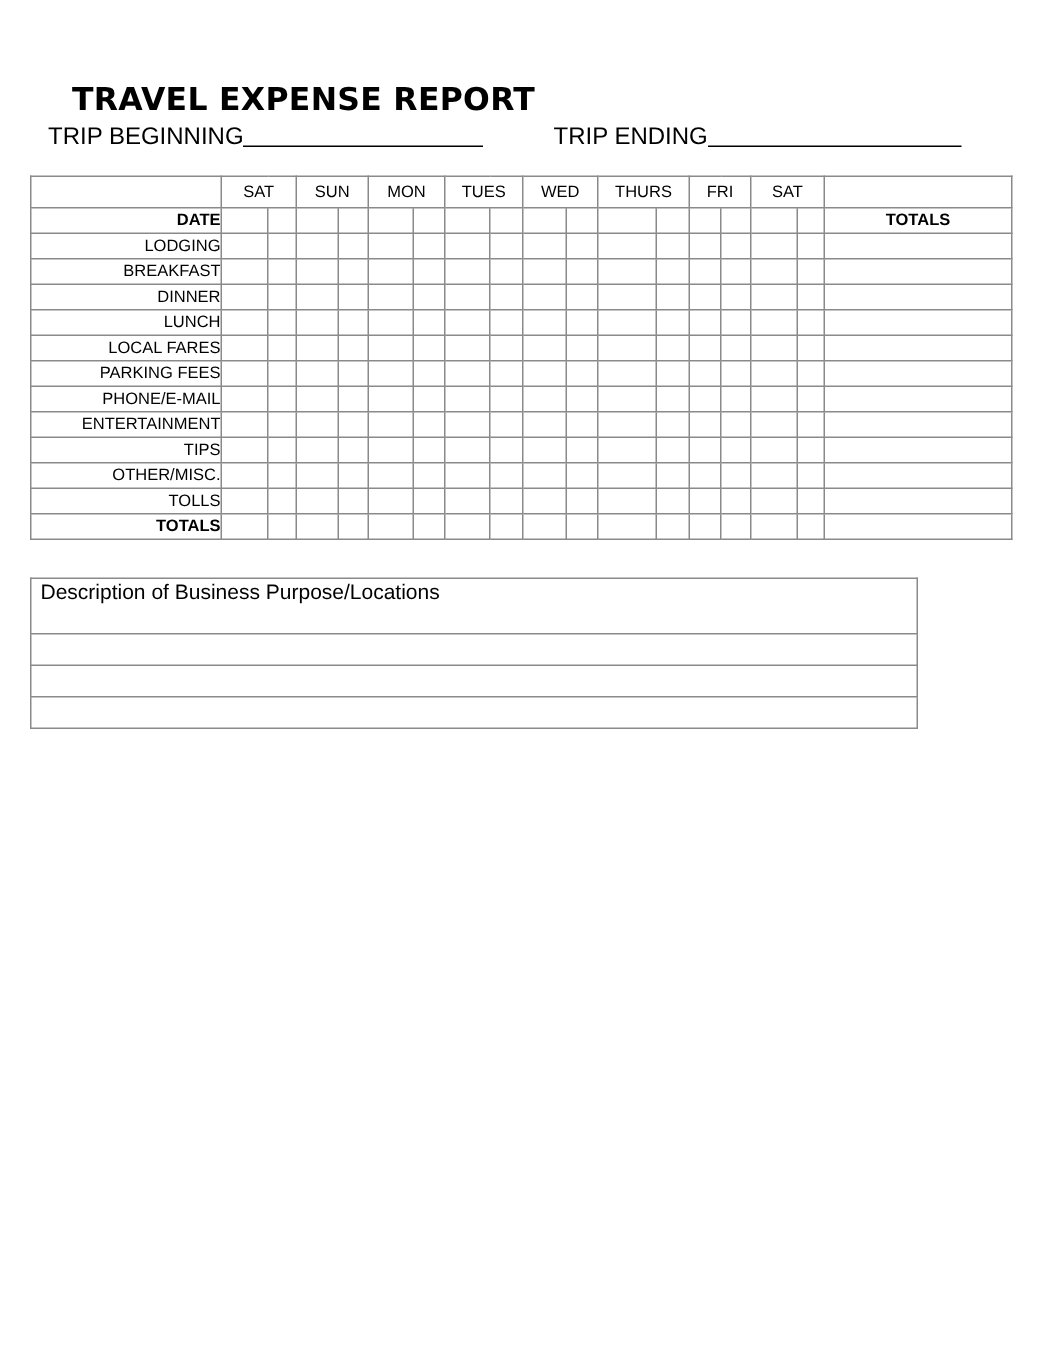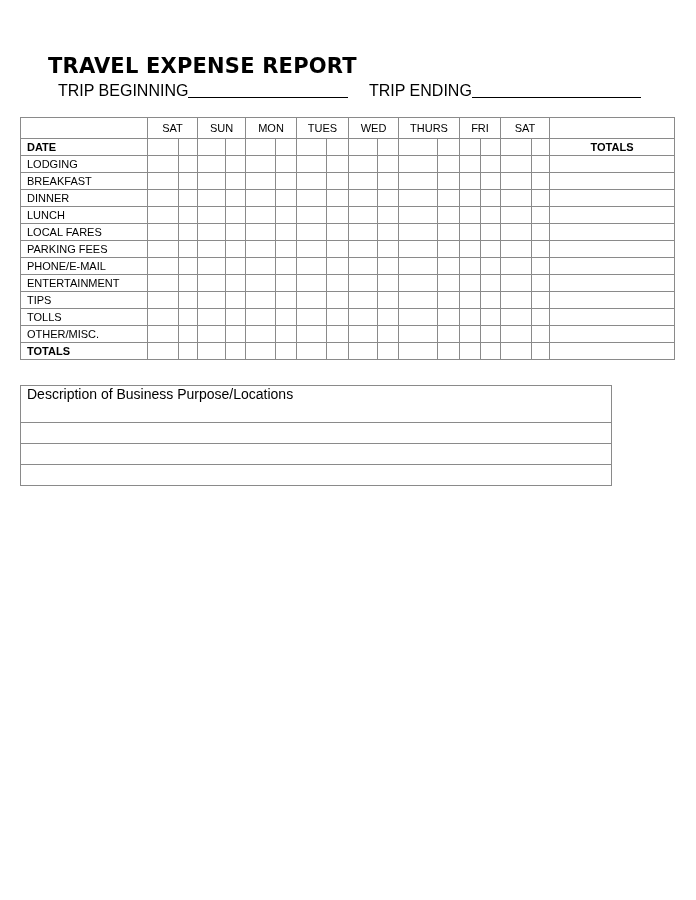--- a/index.html
+++ b/index.html
@@ -3,29 +3,29 @@
   <meta charset="utf-8">
   <style>
     html, body { margin: 0; padding: 0; background: #ffffff; }
     body { width: 696px; height: 900px; position: relative; overflow: hidden;
            font-family: "Liberation Sans", sans-serif; color: #000; }
     .title { position: absolute; left: 0; width: 696px; top: 54px; 
              font-family: "DejaVu Sans", sans-serif; font-weight: bold; font-size: 21px;
              letter-spacing: 0.2px; margin: 0; padding-left: 48px; }
     .trip { position: absolute; top: 79px; font-size: 16px; white-space: nowrap; }
     .trip .line { display: inline-block; border-bottom: 1px solid #000; height: 16px; vertical-align: baseline; position: relative; top: 2px; }
-    #trip-begin { left: 58px; }
+    #trip-begin { left: 32px; }
     #trip-begin .line { width: 160px; }
     #trip-end { left: 369px; }
     #trip-end .line { width: 169px; }
 
     .grid { position: absolute; left: 20px; top: 117px; border-collapse: collapse; table-layout: fixed; }
     .grid td { border: 1px solid #8a8a8a; padding: 0; height: 16px; font-size: 11px; line-height: 14px; overflow: hidden; white-space: nowrap; }
     .grid tr.hdr td { height: 20px; }
-    .grid td.lbl { padding-left: 6px; }
+    .grid td.lbl { padding-left: 6px; text-align: right; }
     .grid td.day { text-align: center; font-weight: normal; font-size: 11px; }
     .grid td.tot { text-align: center; font-weight: bold; }
     .grid td.bold { font-weight: bold; }
 
     .desc { position: absolute; left: 20px; top: 385px; width: 592px; border-collapse: collapse; table-layout: fixed; }
     .desc td { border: 1px solid #8a8a8a; padding: 0 0 0 6px; font-size: 14px; vertical-align: top; }
   </style>
 </head>
 <body>
 
@@ -266,41 +266,41 @@
         <td></td>
         <td></td>
         <td></td>
         <td></td>
         <td></td>
         <td></td>
         <td></td>
         <td class="tot"></td>
       </tr>
       <tr>
+        <td class="lbl">OTHER/MISC.</td>
+        <td></td>
+        <td></td>
+        <td></td>
+        <td></td>
+        <td></td>
+        <td></td>
+        <td></td>
+        <td></td>
+        <td></td>
+        <td></td>
+        <td></td>
+        <td></td>
+        <td></td>
+        <td></td>
+        <td></td>
+        <td></td>
+        <td class="tot"></td>
+      </tr>
+      <tr>
         <td class="lbl">TOLLS</td>
-        <td></td>
-        <td></td>
-        <td></td>
-        <td></td>
-        <td></td>
-        <td></td>
-        <td></td>
-        <td></td>
-        <td></td>
-        <td></td>
-        <td></td>
-        <td></td>
-        <td></td>
-        <td></td>
-        <td></td>
-        <td></td>
-        <td class="tot"></td>
-      </tr>
-      <tr>
-        <td class="lbl">OTHER/MISC.</td>
         <td></td>
         <td></td>
         <td></td>
         <td></td>
         <td></td>
         <td></td>
         <td></td>
         <td></td>
         <td></td>
         <td></td>

